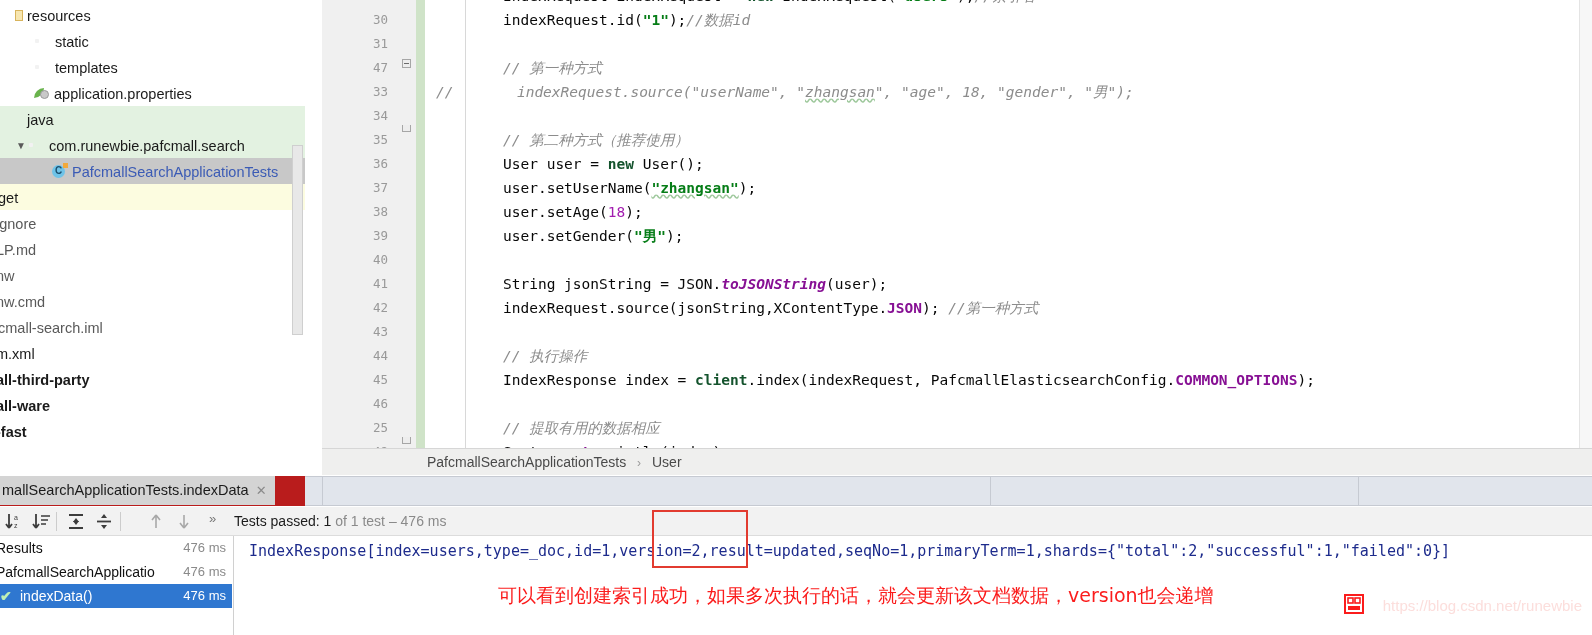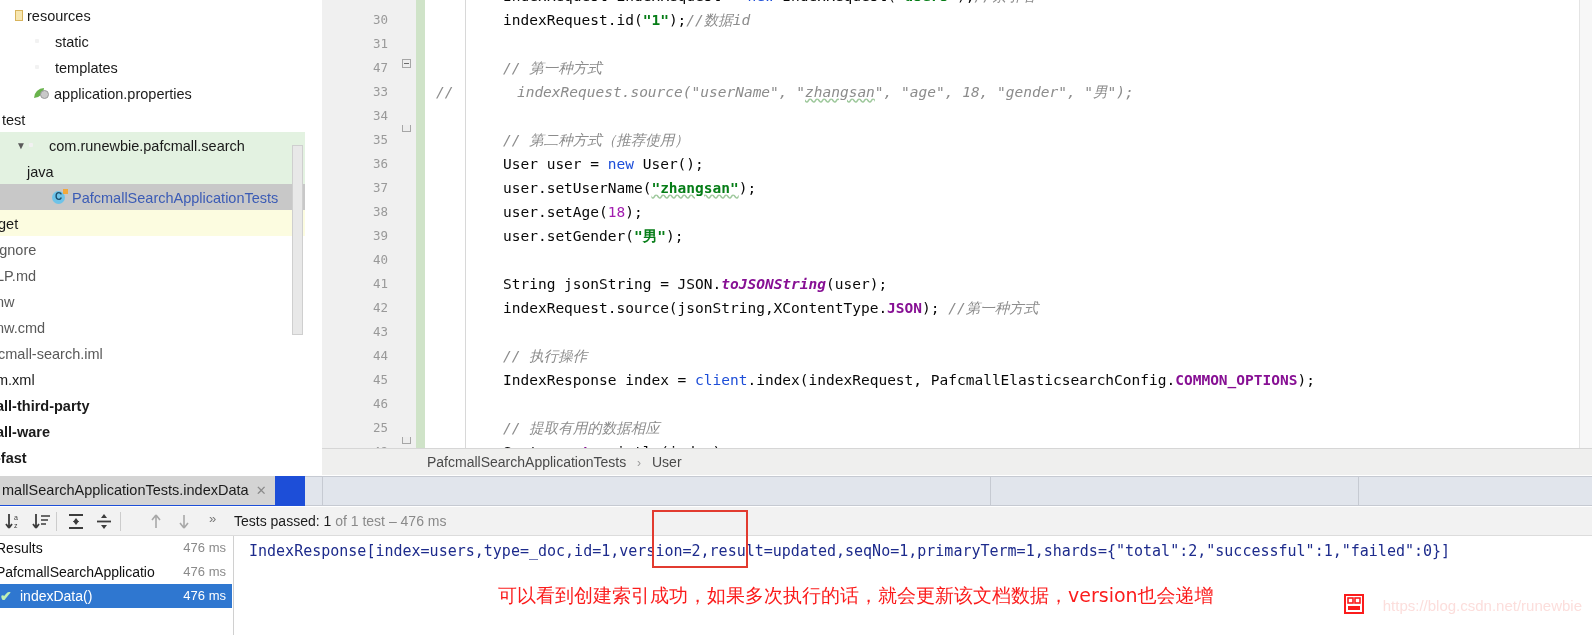--- a/index.html
+++ b/index.html
@@ -68,21 +68,21 @@
     font-size:12.5px;color:#999999;line-height:24px;height:24px;
   }
   .foldstrip{position:absolute;left:76px;top:0;width:18px;height:448px;background:#f0f0f0;}
   .greenbar{position:absolute;left:94px;top:0;width:9px;height:448px;background:#cfe3c8;}
   .codearea{position:absolute;left:103px;top:0;right:0;height:448px;background:#ffffff;}
   .indentline{position:absolute;left:40px;top:0;width:1px;height:448px;background:#d8d8d8;}
   .codeline{
     position:absolute;left:0;height:24px;line-height:24px;white-space:pre;
     font-family:"DejaVu Sans Mono",monospace;font-size:14.5px;color:#080808;
   }
-  .kw{color:#1d4ed8;font-weight:normal;}
+  .kw{color:#14532d;font-weight:bold;}
   .str{color:#067d17;font-weight:bold;}
   .num{color:#a21caf;}
   .cmt{color:#8c8c8c;font-style:italic;}
   .fld{color:#871094;font-style:italic;font-weight:bold;}
   .fld2{color:#871094;font-weight:bold;}
   .sq{text-decoration:underline wavy #9ec89c;}
   .foldmark{
     position:absolute;width:9px;height:9px;border:1px solid #a6a6a6;
     background:#ededed;box-sizing:border-box;font-size:8px;line-height:7px;
     text-align:center;color:#6b6b6b;
@@ -101,21 +101,21 @@
   
   .splitrow{
     position:absolute;left:0;top:476px;width:1592px;height:30px;
     background:#e1e5ec;border-top:1px solid #c6cad2;border-bottom:1px solid #c6cad2;
     box-sizing:border-box;
   }
   .splitrow .cell{position:absolute;top:0;height:28px;border-right:1px solid #c6cad2;box-sizing:border-box;}
 
   
   .tabstrip{
-    position:absolute;left:0;top:476px;width:305px;height:30px;background:#1d4ed8;
+    position:absolute;left:0;top:476px;width:305px;height:30px;background:#b91c1c;
   }
   .run-tab{
     position:absolute;left:-8px;top:0;height:29px;line-height:29px;
     background:#d4d4d4;padding:0 26px 0 10px;font-size:14.5px;color:#1a1a1a;
     white-space:nowrap;
   }
   .run-tab .close{
     position:absolute;right:8px;top:0;color:#8a8a8a;font-size:13px;line-height:29px;
   }
 
@@ -176,23 +176,22 @@
 
 <div id="root">
 
   <div class="tree">
     <div id="tree-rows" style="margin-top: -24px;">
         <div class="tree-row"><span style="display:inline-block;width:42px"></span></div>
         <div class="tree-row"><span style="display:inline-block;width:6px"></span><span class="ico"><span class="ico-res"></span></span><span class="lbl">resources</span></div>
         <div class="tree-row"><span style="display:inline-block;width:34px"></span><span class="ico"><span class="ico-folder"></span></span><span class="lbl">static</span></div>
         <div class="tree-row"><span style="display:inline-block;width:34px"></span><span class="ico"><span class="ico-folder"></span></span><span class="lbl">templates</span></div>
         <div class="tree-row"><span style="display:inline-block;width:34px"></span><span class="ico ico-leaf"></span><span class="lbl">application.properties</span></div>
-        <div class="tree-row"><span style="display:inline-block;width:2px"></span><span class="lbl">test</span></div>
+        <div class="tree-row sel-green"><span style="display:inline-block;width:6px"></span><span class="ico"><span class="ico-folder green"></span></span><span class="lbl">java</span></div>
         <div class="tree-row sel-green"><span style="display:inline-block;width:14px"></span><span class="arrow">▼</span><span class="ico"><span class="ico-folder"></span></span><span class="lbl">com.runewbie.pafcmall.search</span></div>
-        <div class="tree-row sel-green"><span style="display:inline-block;width:6px"></span><span class="ico"><span class="ico-folder green"></span></span><span class="lbl">java</span></div>
         <div class="tree-row sel-grey blue-txt"><span style="display:inline-block;width:52px"></span><span class="ico ico-class"><i class="tick"></i></span><span class="lbl">PafcmallSearchApplicationTests</span></div>
         <div class="tree-row sel-yellow" style="margin-left: -2px;"><span style="display:inline-block;width:0px"></span><span class="lbl">get</span></div>
         <div class="tree-row grey-txt" style="margin-left: -4px;"><span style="display:inline-block;width:0px"></span><span class="lbl">ignore</span></div>
         <div class="tree-row grey-txt" style="margin-left: -4px;"><span style="display:inline-block;width:0px"></span><span class="lbl">LP.md</span></div>
         <div class="tree-row grey-txt" style="margin-left: -4px;"><span style="display:inline-block;width:0px"></span><span class="lbl">nw</span></div>
         <div class="tree-row grey-txt" style="margin-left: -4px;"><span style="display:inline-block;width:0px"></span><span class="lbl">nw.cmd</span></div>
         <div class="tree-row grey-txt" style="margin-left: -6px;"><span style="display:inline-block;width:0px"></span><span class="lbl">fcmall-search.iml</span></div>
         <div class="tree-row" style="margin-left: -4px;"><span style="display:inline-block;width:0px"></span><span class="lbl">m.xml</span></div>
         <div class="tree-row bold" style="margin-left: -4px;"><span style="display:inline-block;width:0px"></span><span class="lbl">all-third-party</span></div>
         <div class="tree-row bold" style="margin-left: -4px;"><span style="display:inline-block;width:0px"></span><span class="lbl">all-ware</span></div>

